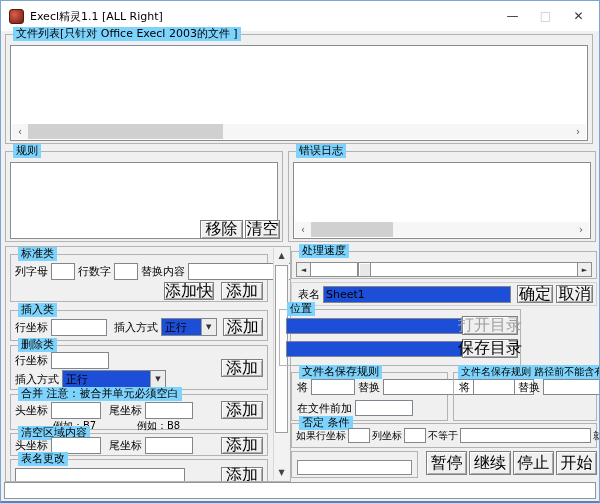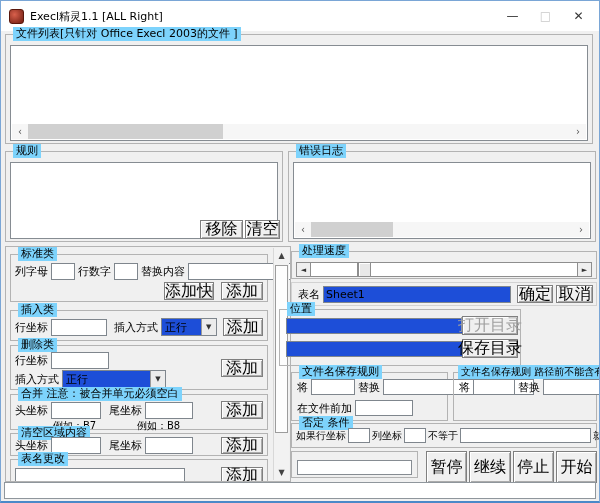--- a/index.html
+++ b/index.html
@@ -72,21 +72,21 @@
   .spd-track{flex:1;background:#fff;border-top:1px solid #8e8e8e;border-bottom:1px solid #8e8e8e}
   .p-sheet{position:absolute;left:290px;top:281px;width:306px;height:24px;
     border:1px solid #d2d2d2;background:#f0f0f0}
   .g-loc{left:278px;top:308px;width:242px;height:57px}
   .g-nrl{left:290px;top:371px;width:157px;height:49px}
   .g-nrr{left:452px;top:371px;width:144px;height:49px}
   .g-nrr .glabel{font-size:10px;left:4px}
   .g-neg{left:290px;top:422px;width:306px;height:25px}
   .g-neg .row{font-size:10px;gap:2px}
   .g-mem{left:290px;top:450px;width:127px;height:27px}
-  .actions{position:absolute;left:425px;top:450px;width:171px;height:32px;display:flex;gap:2px}
+  .actions{position:absolute;left:425px;top:450px;width:171px;height:24px;display:flex;gap:2px}
   .actions .btn{flex:1}
   .status{position:absolute;left:3px;top:481px;width:592px;height:17px;background:#fff;
     border:1px solid #8f969c}
 </style>
 </head>
 <body>
 
 <div class="window">
 
   <div class="titlebar">

